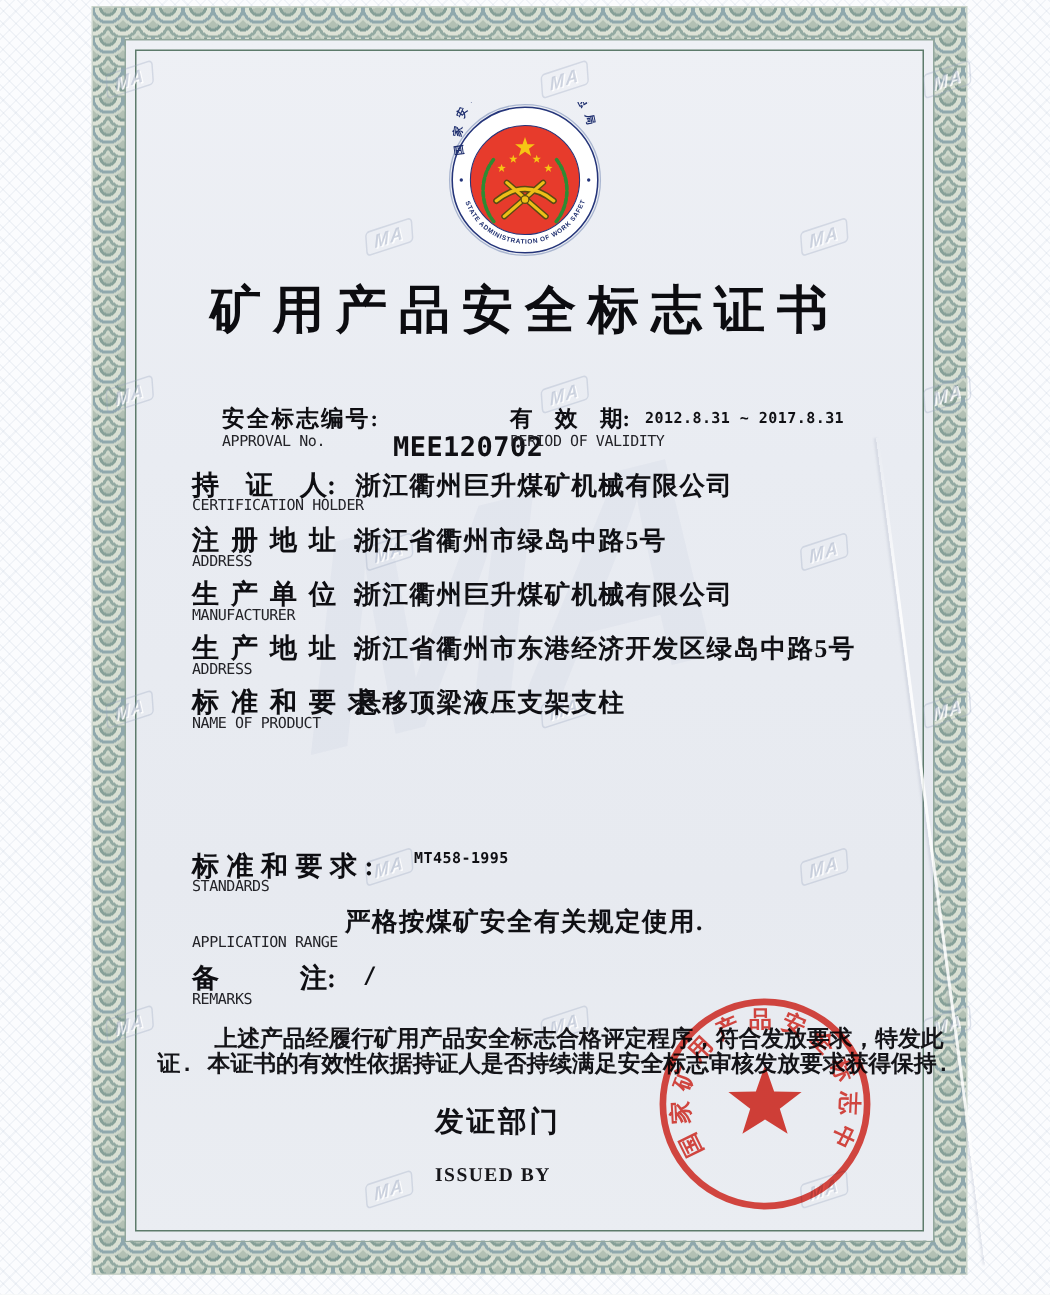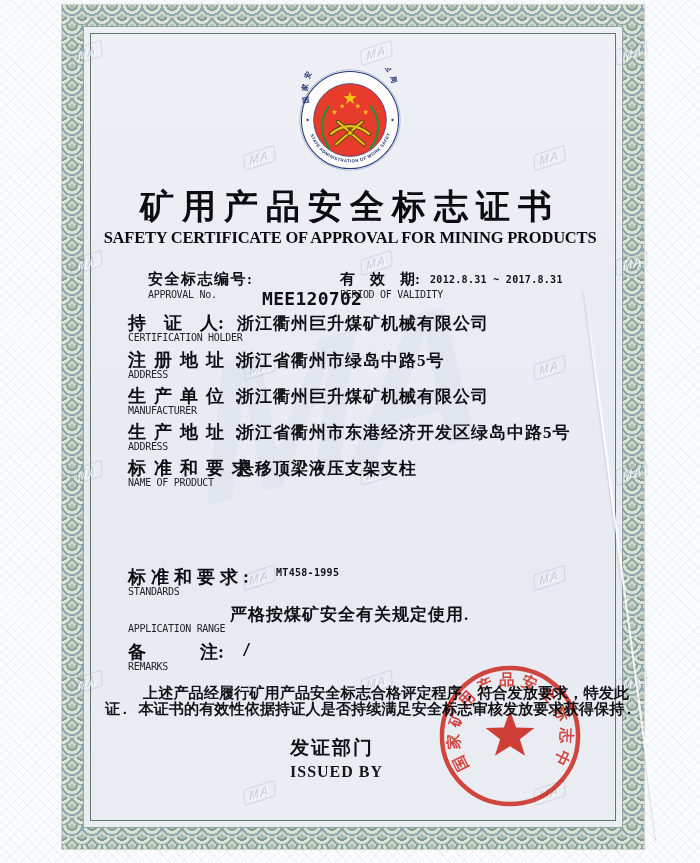--- a/index.html
+++ b/index.html
@@ -84,21 +84,21 @@
   .r-apprange{top:602px} .r-apprange .val{left:230px;top:1px}
   .r-remarks{top:640px}  .r-remarks .val{left:242px;top:1px;font-size:15px}
   .decl{
     position:absolute;top:684px;left:105px;width:496px;
     font-weight:600;font-size:15.2px;line-height:17.5px;color:#141418;
   }
   .decl .l1{display:block;padding-left:38px;white-space:nowrap;}
   .decl .l2{display:block;white-space:nowrap;font-family:Liberation Mono, monospace;}
   .issued{position:absolute;top:735px;left:290px;width:158px;text-align:left;}
   .issued .cn{font-size:19px;font-weight:bold;letter-spacing:2px;color:#101014;}
-  .issued .en{font-size:16px;font-weight:bold;letter-spacing:1px;margin-top:2px;color:#16161a;}
+  .issued .en{font-size:13px;font-weight:bold;letter-spacing:1px;margin-top:14px;color:#16161a;}
   .date{
     position:absolute;top:771px;left:356px;width:150px;text-align:center;
     font-weight:bold;font-size:15.5px;letter-spacing:0.5px;color:#101014;
   }
   .seal{position:absolute;left:436px;top:662px;width:148px;height:148px;mix-blend-mode:multiply;}
 </style>
 </head>
 <body>
 
 <div class="page">
@@ -167,21 +167,20 @@
         <line x1="46" y1="62" x2="76" y2="88" stroke="#5a4a14" stroke-width="4.6"></line>
         <line x1="74" y1="62" x2="44" y2="88" stroke="#5a4a14" stroke-width="4.6"></line>
         <path d="M38,76 Q60,58 82,76" stroke="#eebf17" stroke-width="2.6"></path>
         <line x1="46" y1="62" x2="76" y2="88" stroke="#eebf17" stroke-width="2.4"></line>
         <line x1="74" y1="62" x2="44" y2="88" stroke="#eebf17" stroke-width="2.4"></line>
         <circle cx="60" cy="75" r="3" fill="#eebf17" stroke="#5a4a14" stroke-width="1"></circle>
       </g>
     </svg>
 
     <div class="title">矿用产品安全标志证书</div>
-    <div class="subtitle">SAFETY CERTIFICATE OF APPROVAL FOR MINING PRODUCTS</div>
 
     <div class="row r-approval">
       <span class="lab">安全标志编号:</span>
       <span class="sub">APPROVAL No.</span>
       <span class="val val-mono">MEE120702</span>
     </div>
 
     <div class="row r-validity">
       <span class="lab">有　效　期:</span>
       <span class="sub">PERIOD OF VALIDITY</span>

